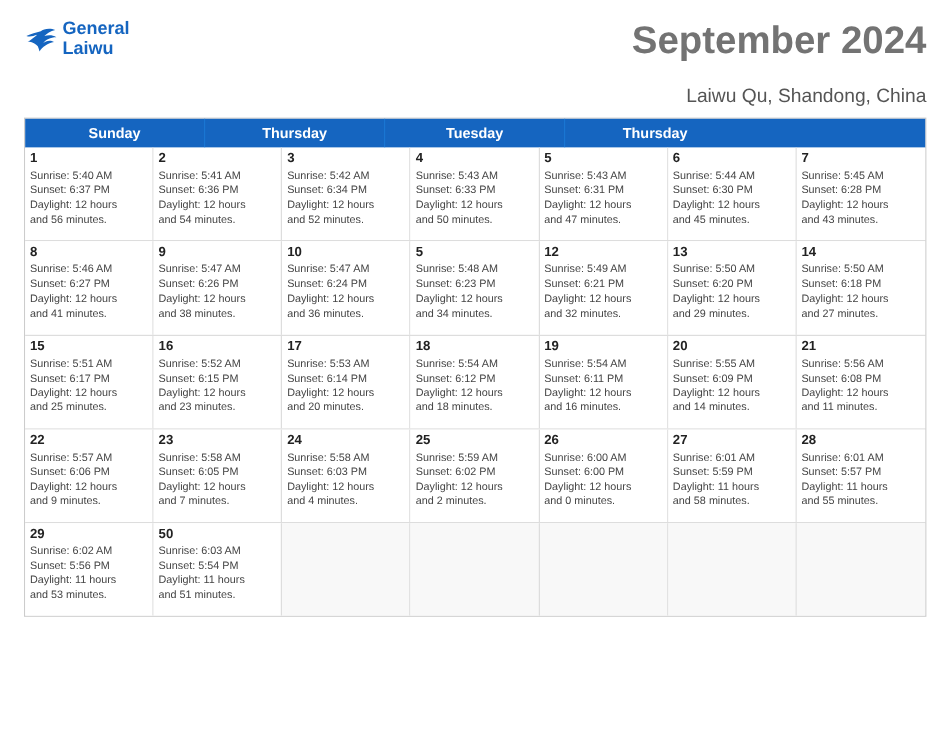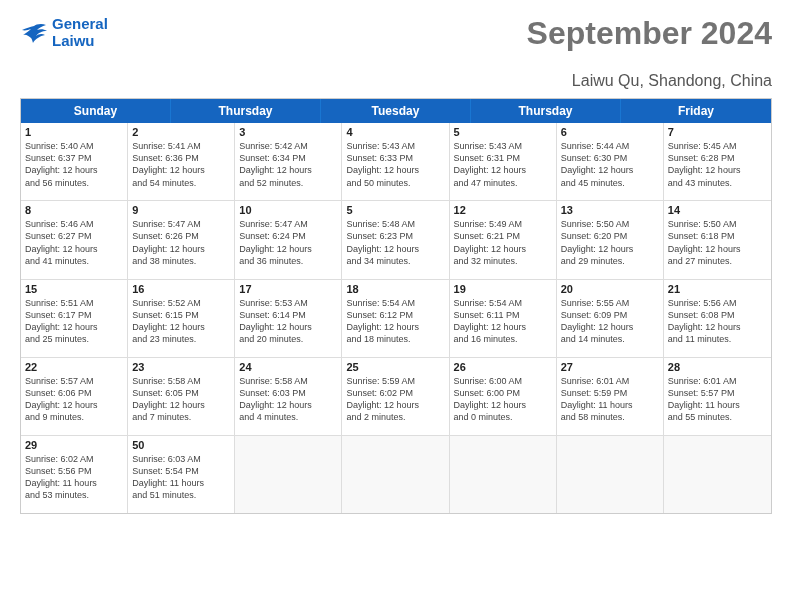--- a/index.html
+++ b/index.html
@@ -131,21 +131,20 @@
       <div class="location-title">Laiwu Qu, Shandong, China</div>
     </div>
   </div>
 
   <div class="calendar">
     <div class="cal-header">
       <div class="cal-header-cell">Sunday</div>
       <div class="cal-header-cell">Thursday</div>
       <div class="cal-header-cell">Tuesday</div>
       <div class="cal-header-cell">Thursday</div>
-      <div class="cal-header-cell">Friday</div>
     </div>
     <div class="cal-body">
 
       <div class="cal-week">
         <div class="cal-cell">
           <div class="day-num">1</div>
           <div class="cell-info">Sunrise: 5:40 AM<br>Sunset: 6:37 PM<br>Daylight: 12 hours<br>and 56 minutes.</div>
         </div>
         <div class="cal-cell">
           <div class="day-num">2</div>

